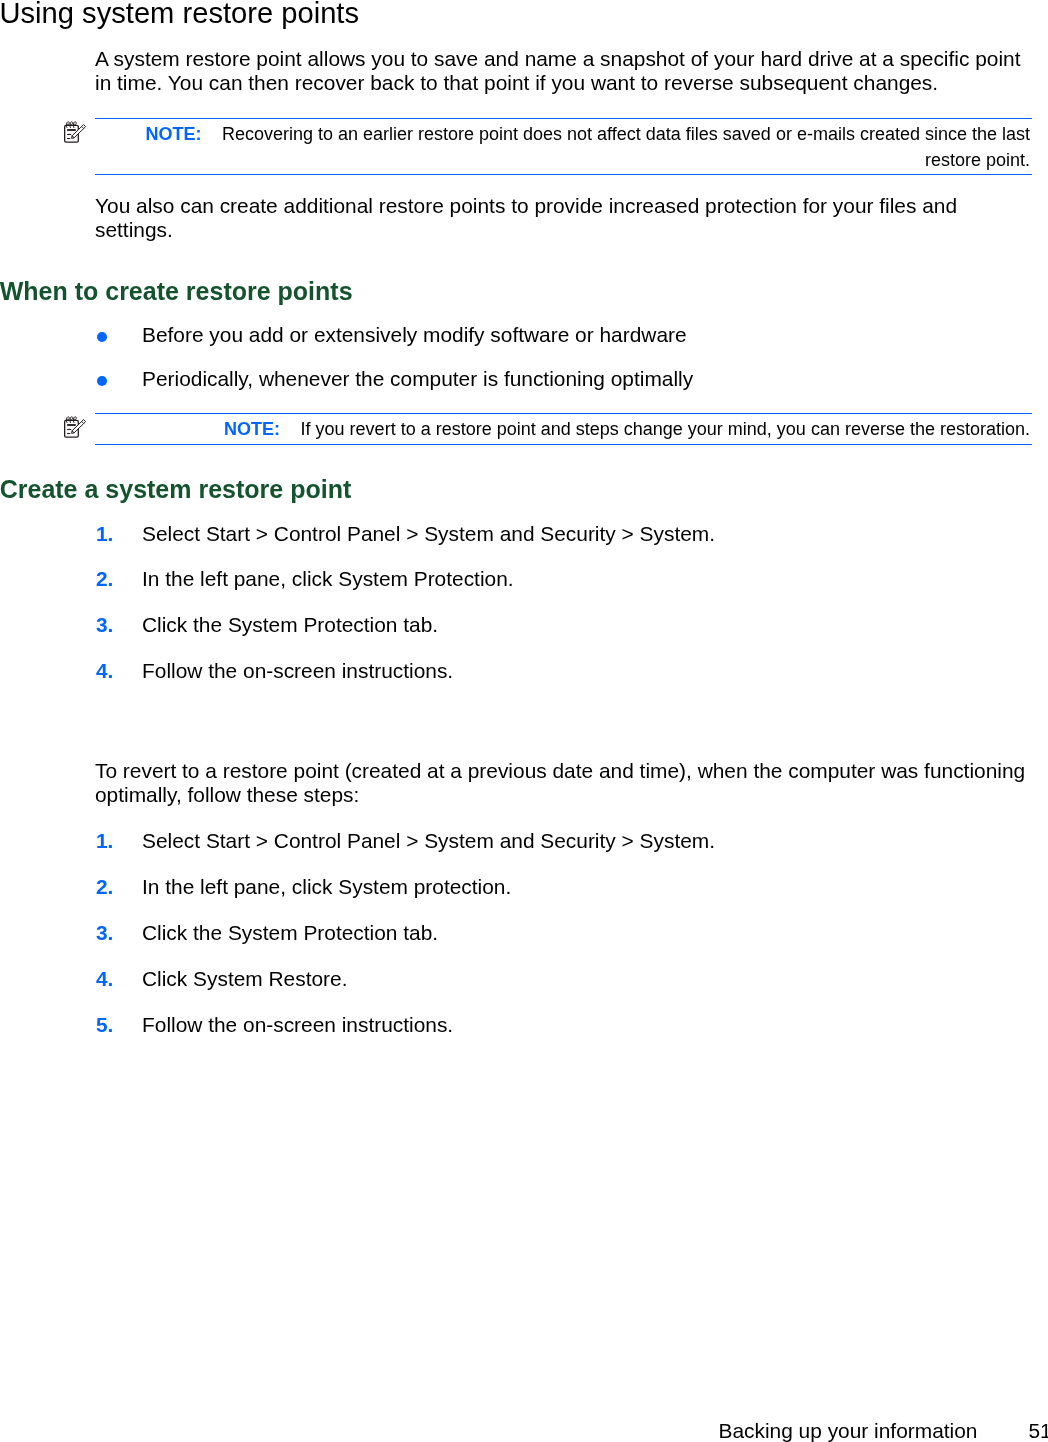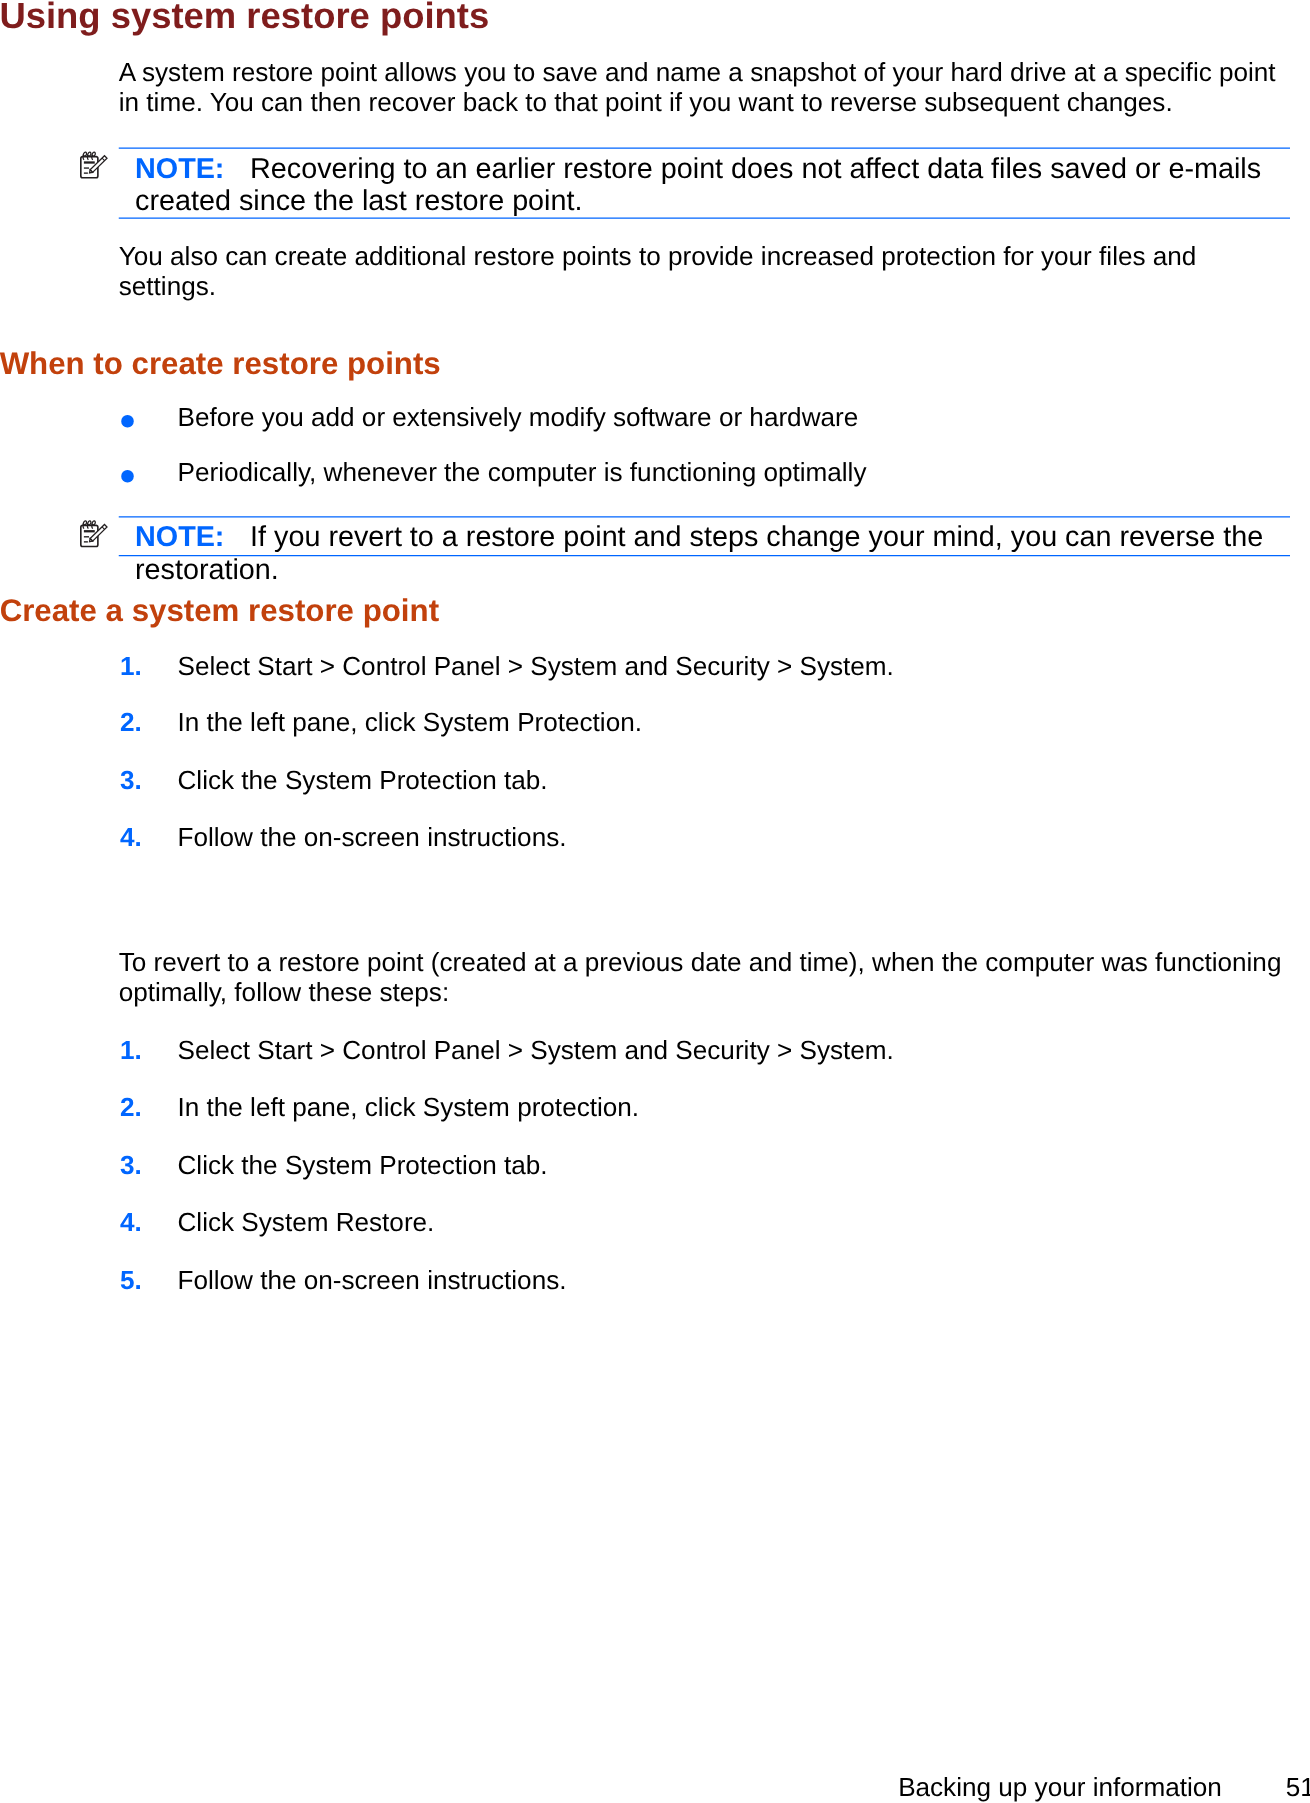--- a/index.html
+++ b/index.html
@@ -7,38 +7,38 @@
     width:1048px; height:1442px;
     position:relative; overflow:hidden;
     font-family:"Liberation Sans", sans-serif;
     color:#000000;
   }
   .page { position:absolute; left:0; top:0; width:1048px; height:1442px; }
 
   
   .h1 {
     position:absolute; left:-0.5px; margin:0;
-    font-size:29.15px; font-weight:bold; color:#7f1d1d;
+    font-size:29.15px; font-weight:normal; color:#000000;
     line-height:29px; white-space:nowrap;
   }
   .h2 {
     position:absolute; left:-0.3px; margin:0;
-    font-size:25px; font-weight:bold; color:#c2410c;
+    font-size:25px; font-weight:bold; color:#14532d;
     line-height:25px; white-space:nowrap;
   }
   .para {
     position:absolute; left:95px; width:935px; margin:0;
     font-size:20.9px; line-height:24px;
   }
   
   .note { position:absolute; left:95px; width:937px; }
   .note .rule { position:absolute; left:0; width:937px; height:1px; background:#0066ff; }
   .note .ntext {
-    position:absolute; left:13px; width:935px;
-    font-size:23px; line-height:26px;
+    position:absolute; left:0; width:935px;
+    font-size:18px; line-height:26px;text-align:right;
   }
   .nlabel { color:#0066ff; font-weight:bold; }
   .gap { display:inline-block; width:20.5px; }
   .noteicon { position:absolute; width:28px; height:28px; overflow:visible; }
 
   
   .blist, .olist { position:absolute; left:95px; width:935px; }
   .row { position:absolute; left:0; width:935px; font-size:20.9px; line-height:26px; }
   .rowtext { position:absolute; left:47px; width:888px; display:block; }
   .dot { position:absolute; left:1.8px; width:9.8px; height:9.8px; border-radius:50%; background:#0066ff; }

